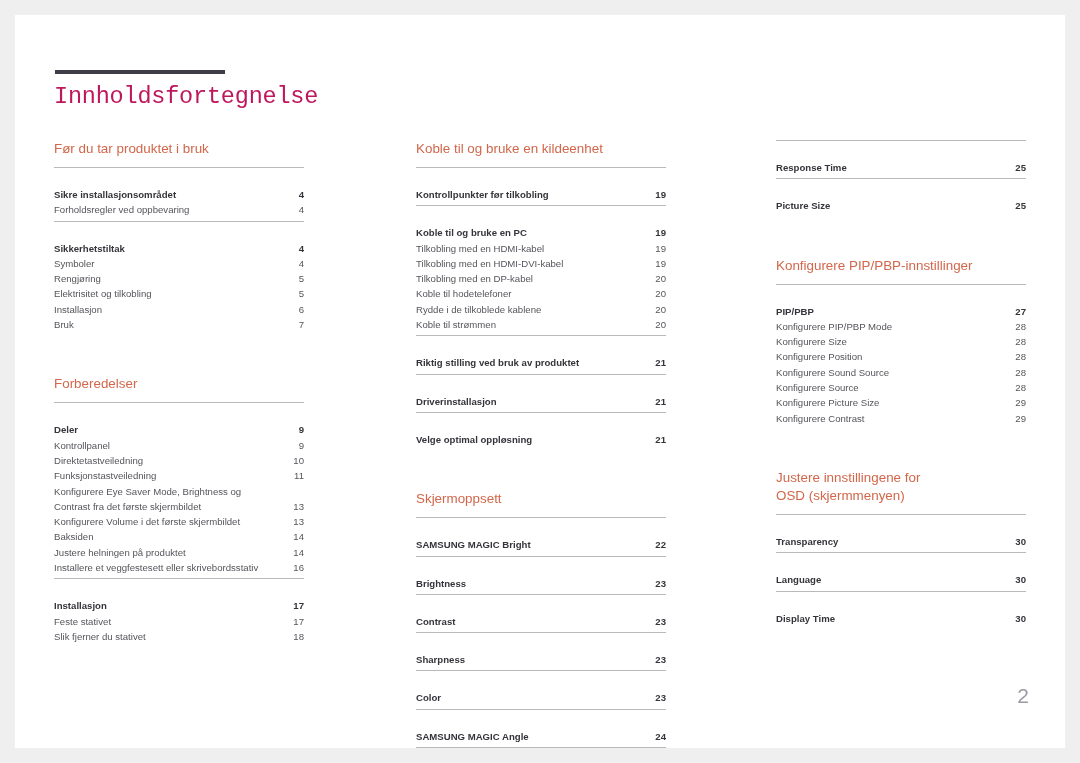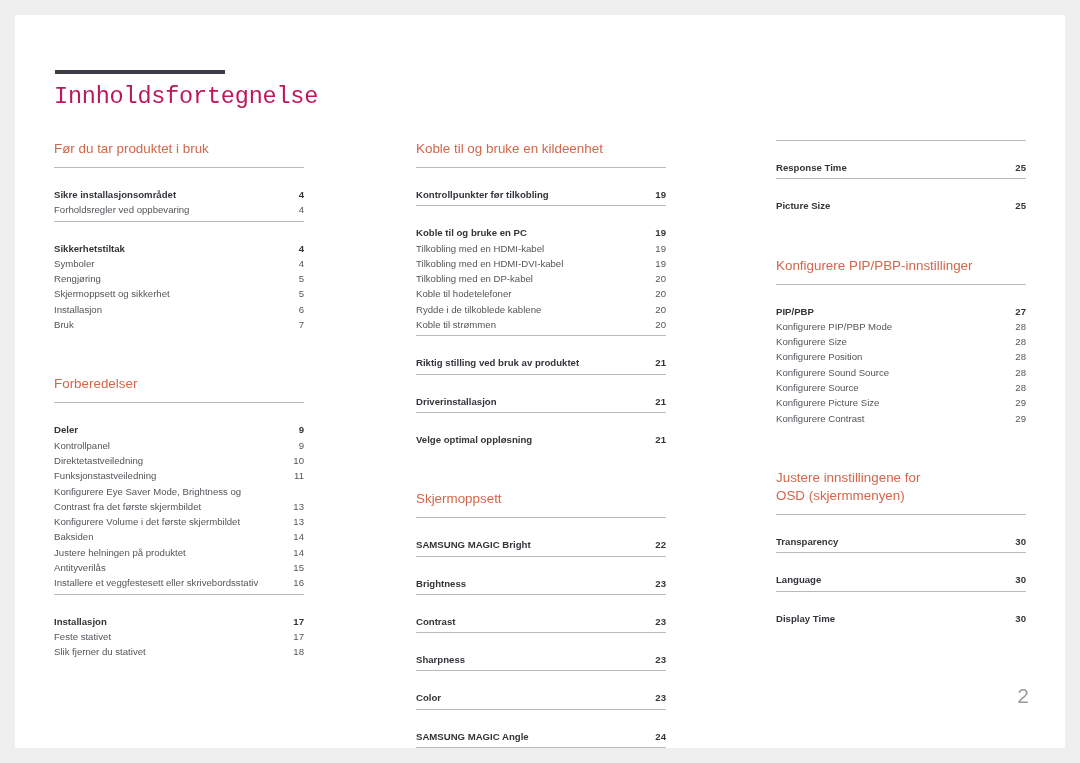--- a/index.html
+++ b/index.html
@@ -153,21 +153,21 @@
             </div>
             <div class="entry level-1">
               <span class="entry-label">Symboler</span>
               <span class="entry-page">4</span>
             </div>
             <div class="entry level-1">
               <span class="entry-label">Rengjøring</span>
               <span class="entry-page">5</span>
             </div>
             <div class="entry level-1">
-              <span class="entry-label">Skjermoppsett og sikkerhet</span>
+              <span class="entry-label">Elektrisitet og tilkobling</span>
               <span class="entry-page">5</span>
             </div>
             <div class="entry level-1">
               <span class="entry-label">Installasjon</span>
               <span class="entry-page">6</span>
             </div>
             <div class="entry level-1">
               <span class="entry-label">Bruk</span>
               <span class="entry-page">7</span>
             </div>
@@ -205,24 +205,20 @@
             </div>
             <div class="entry level-1">
               <span class="entry-label">Baksiden</span>
               <span class="entry-page">14</span>
             </div>
             <div class="entry level-1">
               <span class="entry-label">Justere helningen på produktet</span>
               <span class="entry-page">14</span>
             </div>
             <div class="entry level-1">
-              <span class="entry-label">Antityverilås</span>
-              <span class="entry-page">15</span>
-            </div>
-            <div class="entry level-1">
               <span class="entry-label">Installere et veggfestesett eller skrivebordsstativ</span>
               <span class="entry-page">16</span>
             </div>
           </div>
           <div class="group">
             <div class="entry level-0">
               <span class="entry-label">Installasjon</span>
               <span class="entry-page">17</span>
             </div>
             <div class="entry level-1">

